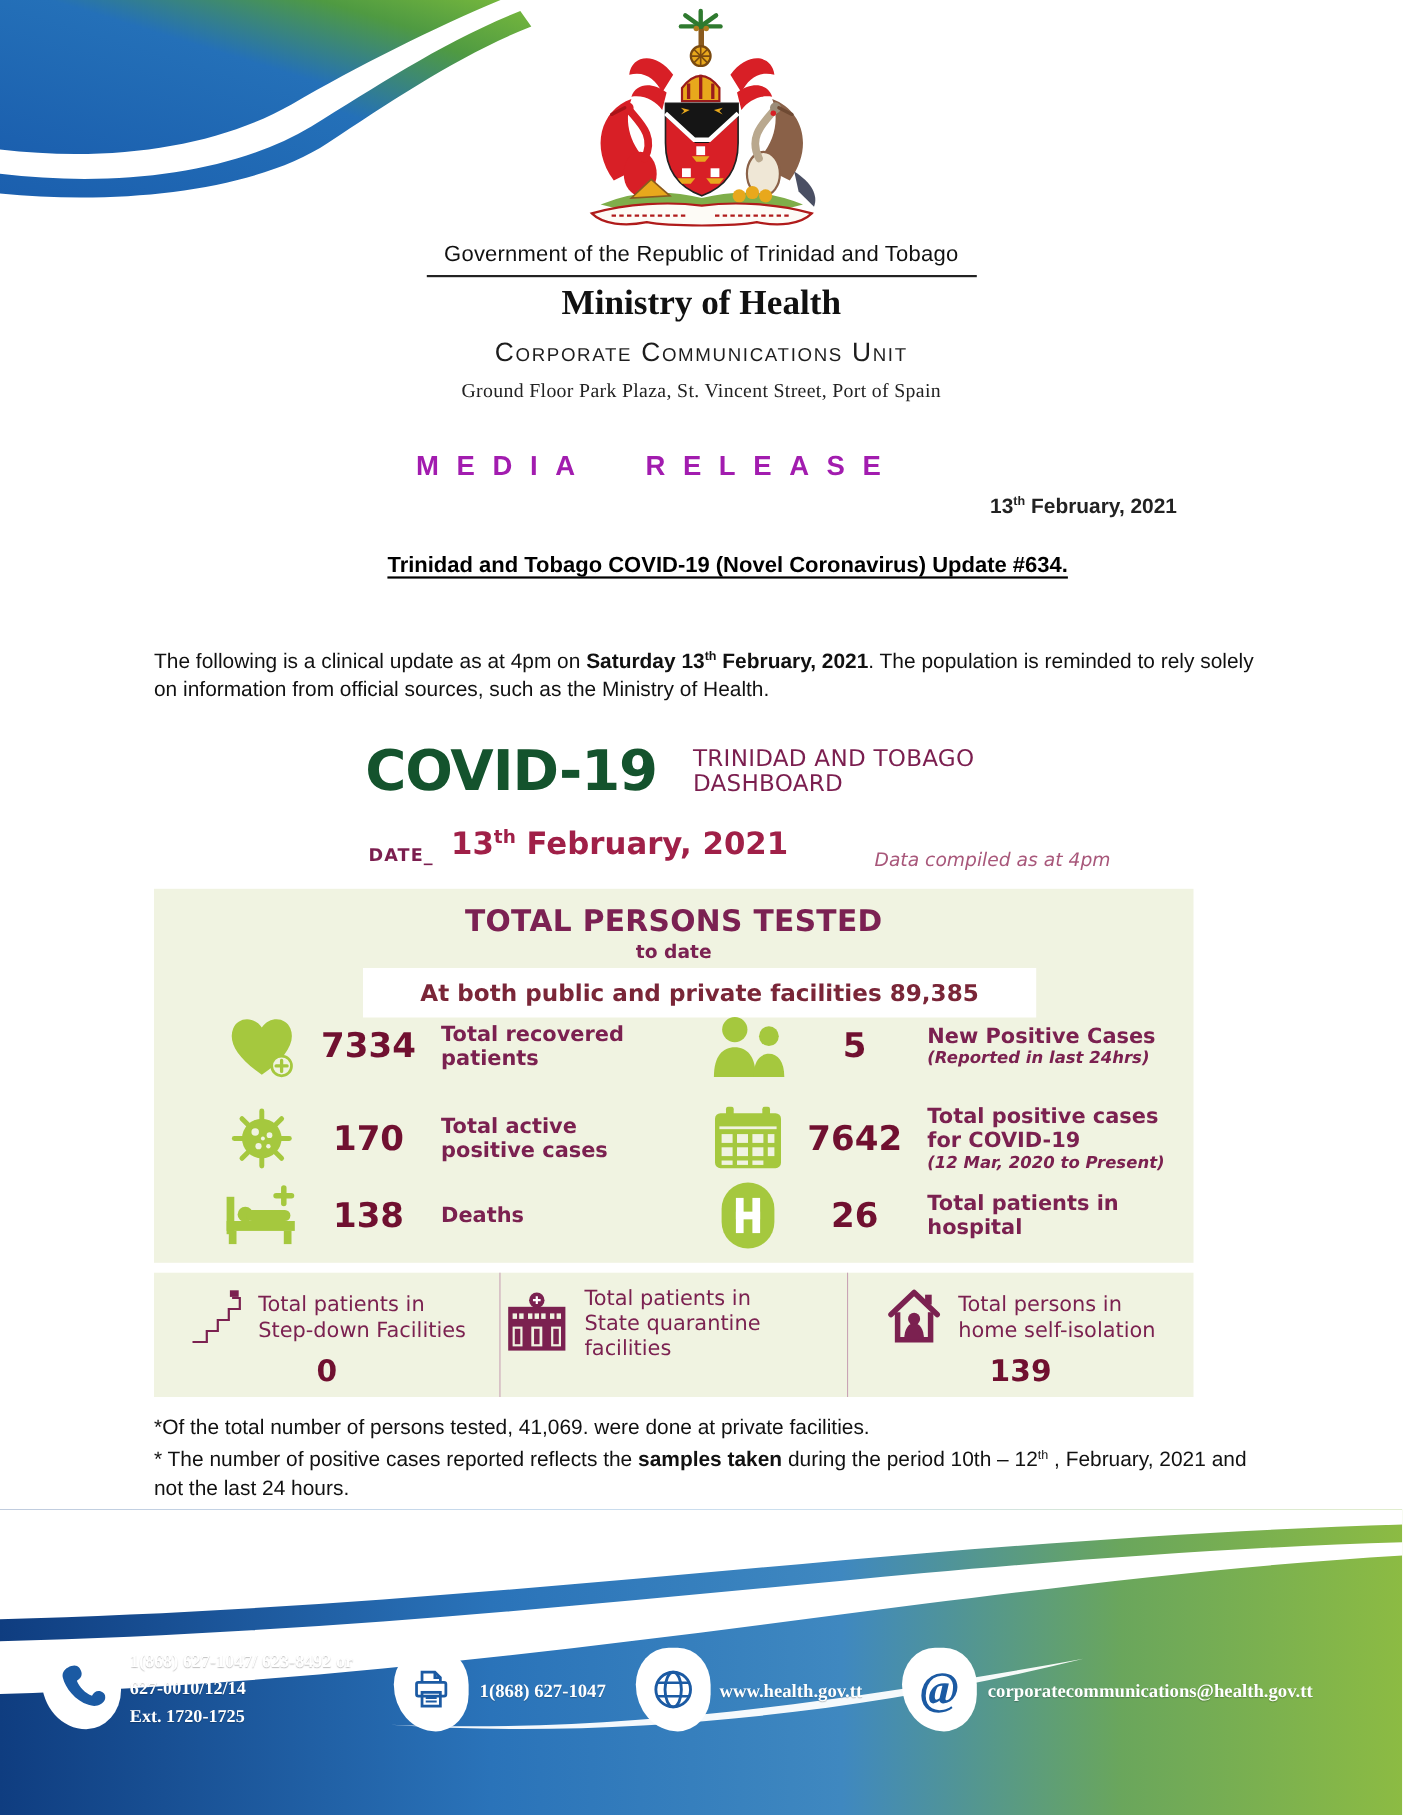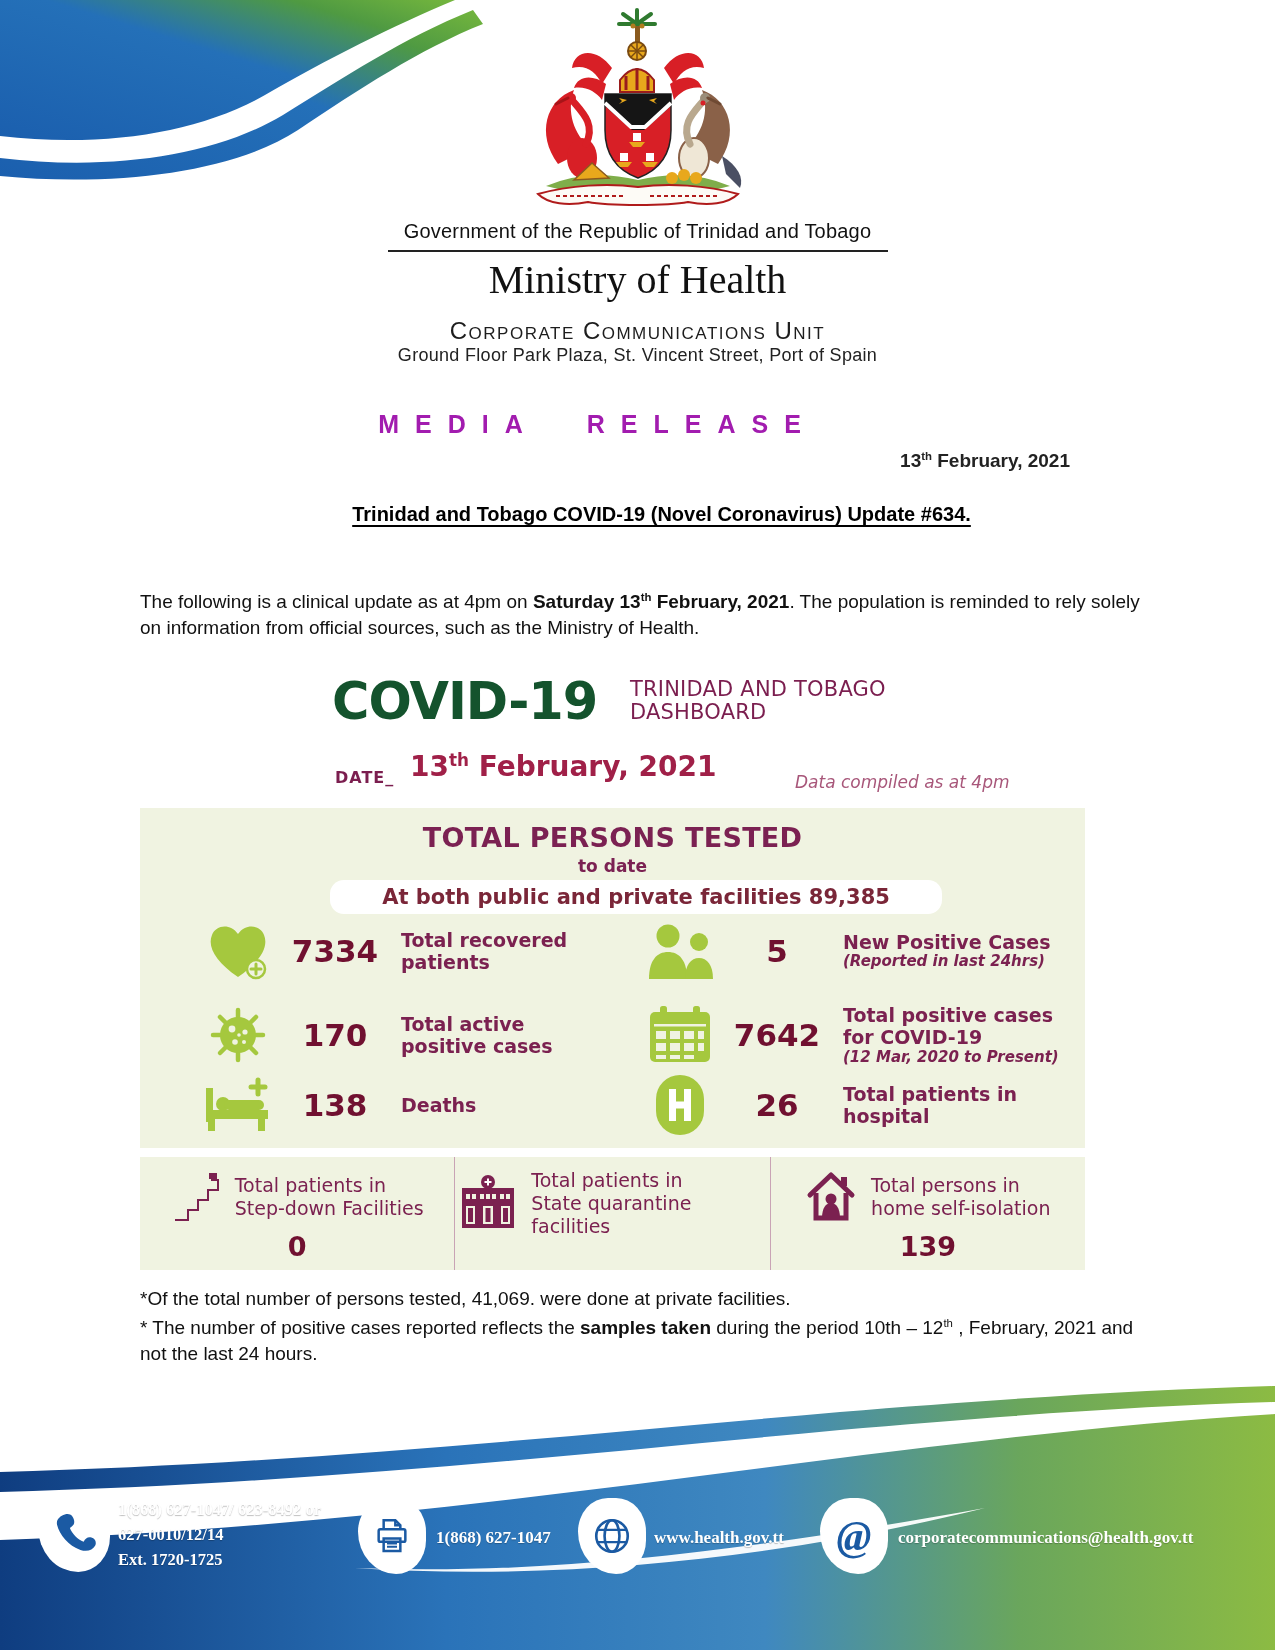--- a/index.html
+++ b/index.html
@@ -8,23 +8,23 @@
   .abs{position:absolute;}
   .pre{white-space:pre-line;}
   sup{font-size:60%;vertical-align:super;line-height:0;margin-top:10px;}
 
   
   .swoosh-top{top:0;left:0;}
   .crest{top:6px;left:50%;transform:translateX(-50%);}
   .hdr{top:220px;left:0;width:1275px;text-align:center;color:#111;}
   .gov-line{font-size:20px;letter-spacing:.2px;}
   .hdr-rule{width:500px;height:0;border-top:2px solid #222;margin:7px auto 4px auto;}
-  .ministry{font-family:"Liberation Serif",serif;font-size:40px;font-weight:normal;}
+  .ministry{font-family:"Liberation Serif",serif;font-size:32px;font-weight:bold;}
   .ccu{margin-top:14px;font-size:24px;font-variant:small-caps;letter-spacing:1.5px;color:#1d1d1d;}
-  .address{font-size:18px;color:#222;letter-spacing:.3px;}
+  .address{margin-top:10px;font-size:18px;color:#222;letter-spacing:.3px;font-family:Liberation Serif, serif;}
 
   
   .media-release{top:410px;left:0;width:1195px;text-align:center;color:#a21caf;
       font-size:25px;font-weight:bold;letter-spacing:16px;word-spacing:26px;}
   .rel-date{top:450px;left:0;width:1070px;text-align:right;font-size:19px;font-weight:bold;color:#222;}
   .rel-title{top:503px;left:0;width:1275px;text-align:center;font-size:20px;font-weight:bold;color:#000;
       text-decoration:underline;text-underline-offset:4px;padding-left:24px;}
   .intro{top:589px;left:140px;width:1005px;font-size:19px;line-height:1.38;color:#111;}
   .logo{top:672px;left:332px;font-size:51px;font-weight:700;letter-spacing:-1px;color:#14532d;
         font-family:"DejaVu Sans",sans-serif;}
@@ -35,22 +35,22 @@
   .dash-date{top:750px;left:410px;font-size:28px;font-weight:bold;color:#a02048;
         font-family:"DejaVu Sans",sans-serif;}
   .compiled{top:772px;left:795px;font-size:17px;font-style:italic;font-weight:400;color:#a8577a;
         font-family:"DejaVu Sans",sans-serif;}
 
   .panel1{top:808px;left:140px;width:945px;height:340px;background:#f0f3e1;}
   .tested-heading{position:absolute;top:14px;left:0;width:100%;text-align:center;font-size:27px;
         font-weight:800;color:#7b2152;font-family:"DejaVu Sans",sans-serif;letter-spacing:.3px;}
   .tested-sub{position:absolute;top:48px;left:0;width:100%;text-align:center;font-size:17px;
         font-weight:600;color:#7b2152;font-family:"DejaVu Sans",sans-serif;}
-  .tested-strip{position:absolute;top:62px;left:190px;width:612px;height:34px;background:#fff;
-        top:72px;display:flex;align-items:center;justify-content:center;border-radius:14px;}
+  .tested-strip{position:absolute;top:62px;left:190px;width:612px;height:45px;background:#fff;
+        top:72px;display:flex;align-items:center;justify-content:center;}
   .tested-strip span{font-size:21px;font-weight:bold;color:#7a2638;font-family:"DejaVu Sans",sans-serif;}
 
   .stat{position:absolute;display:flex;align-items:center;height:78px;}
   .stat .ic{width:95px;display:flex;justify-content:center;align-items:center;}
   .stat .val{width:100px;text-align:center;font-size:31px;font-weight:800;color:#701030;
         font-family:"DejaVu Sans",sans-serif;}
   .stat .lbl{margin-left:16px;font-size:19px;font-weight:bold;color:#7b2150;line-height:1.18;
         font-family:"DejaVu Sans",sans-serif;}
   .stat .note{display:block;font-size:15px;font-style:italic;font-weight:600;color:#7b2150;}
   .s-l{left:50px;} .s-r{left:492px;}

